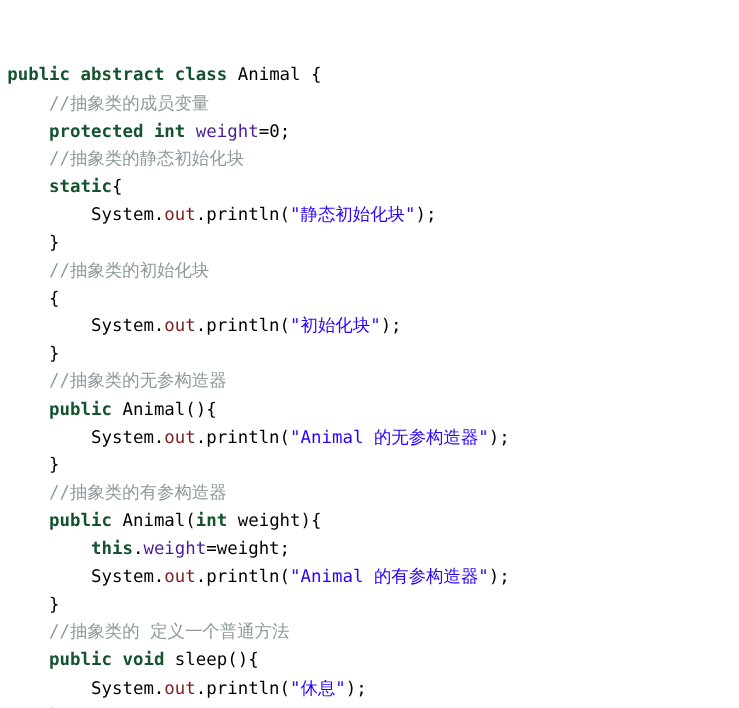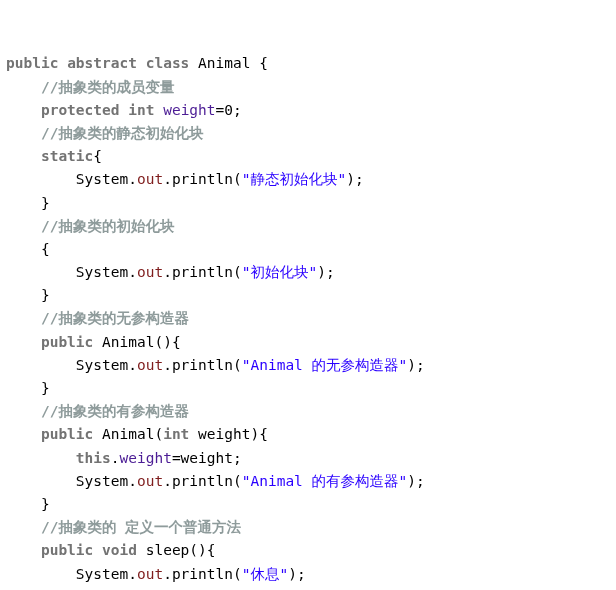--- a/index.html
+++ b/index.html
@@ -15,23 +15,23 @@
   }
   #code {
     position: relative;
     padding: 6px 0 0 6px;
     font-size: 14.5px;
     line-height: 23.2px;
     white-space: pre;
     color: #000000;
   }
   .line { height: 23.2px; }
-  .kw       { color: #737373; font-weight: bold; }
+  .kw       { color: #14532d; font-weight: bold; }
   .plain    { color: #000000; }
-  .cmt      { color: #8e9b9b; font-weight: bold; }
+  .cmt      { color: #8e9b9b; }
   .str      { color: #2a00ff; }
   .fielditalic { color: #7f1d1d; }
   .field    { color: #4c1d95; }
 </style>
 </head>
 <body>
 
 <div id="code">
   <div id="code-lines"><div class="line"><span class="kw">public</span><span class="plain"> </span><span class="kw">abstract</span><span class="plain"> </span><span class="kw">class</span><span class="plain"> Animal {</span></div><div class="line"><span class="plain">    </span><span class="cmt">//抽象类的成员变量</span></div><div class="line"><span class="plain">    </span><span class="kw">protected</span><span class="plain"> </span><span class="kw">int</span><span class="plain"> </span><span class="field">weight</span><span class="plain">=0;</span></div><div class="line"><span class="plain">    </span><span class="cmt">//抽象类的静态初始化块</span></div><div class="line"><span class="plain">    </span><span class="kw">static</span><span class="plain">{</span></div><div class="line"><span class="plain">        System.</span><span class="fielditalic">out</span><span class="plain">.println(</span><span class="str">"静态初始化块"</span><span class="plain">);</span></div><div class="line"><span class="plain">    }</span></div><div class="line"><span class="plain">    </span><span class="cmt">//抽象类的初始化块</span></div><div class="line"><span class="plain">    {</span></div><div class="line"><span class="plain">        System.</span><span class="fielditalic">out</span><span class="plain">.println(</span><span class="str">"初始化块"</span><span class="plain">);</span></div><div class="line"><span class="plain">    }</span></div><div class="line"><span class="plain">    </span><span class="cmt">//抽象类的无参构造器</span></div><div class="line"><span class="plain">    </span><span class="kw">public</span><span class="plain"> Animal(){</span></div><div class="line"><span class="plain">        System.</span><span class="fielditalic">out</span><span class="plain">.println(</span><span class="str">"Animal </span><span class="str">的无参构造器"</span><span class="plain">);</span></div><div class="line"><span class="plain">    }</span></div><div class="line"><span class="plain">    </span><span class="cmt">//抽象类的有参构造器</span></div><div class="line"><span class="plain">    </span><span class="kw">public</span><span class="plain"> Animal(</span><span class="kw">int</span><span class="plain"> weight){</span></div><div class="line"><span class="plain">        </span><span class="kw">this</span><span class="plain">.</span><span class="field">weight</span><span class="plain">=weight;</span></div><div class="line"><span class="plain">        System.</span><span class="fielditalic">out</span><span class="plain">.println(</span><span class="str">"Animal </span><span class="str">的有参构造器"</span><span class="plain">);</span></div><div class="line"><span class="plain">    }</span></div><div class="line"><span class="plain">    </span><span class="cmt">//抽象类的 定义一个普通方法</span></div><div class="line"><span class="plain">    </span><span class="kw">public</span><span class="plain"> </span><span class="kw">void</span><span class="plain"> sleep(){</span></div><div class="line"><span class="plain">        System.</span><span class="fielditalic">out</span><span class="plain">.println(</span><span class="str">"休息"</span><span class="plain">);</span></div><div class="line"><span class="plain">    }</span></div></div>
   

